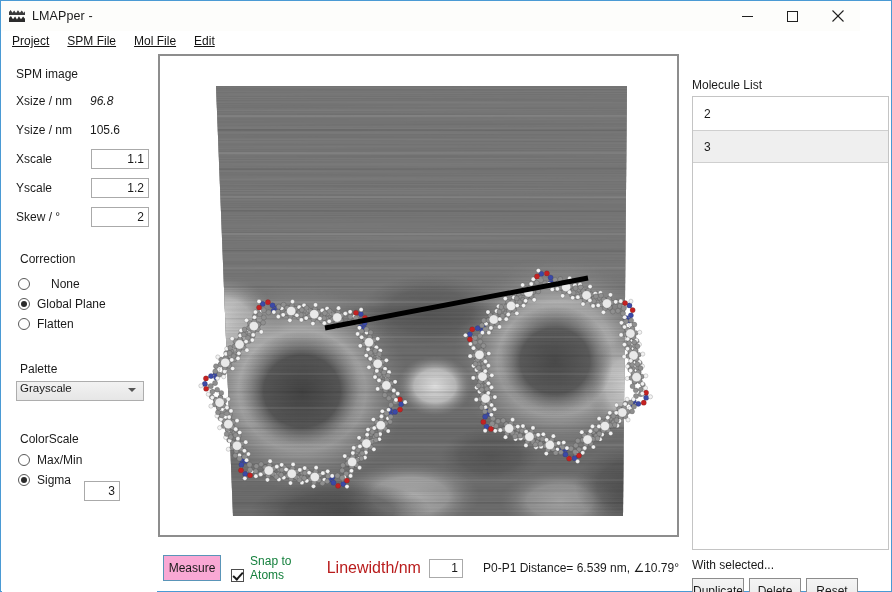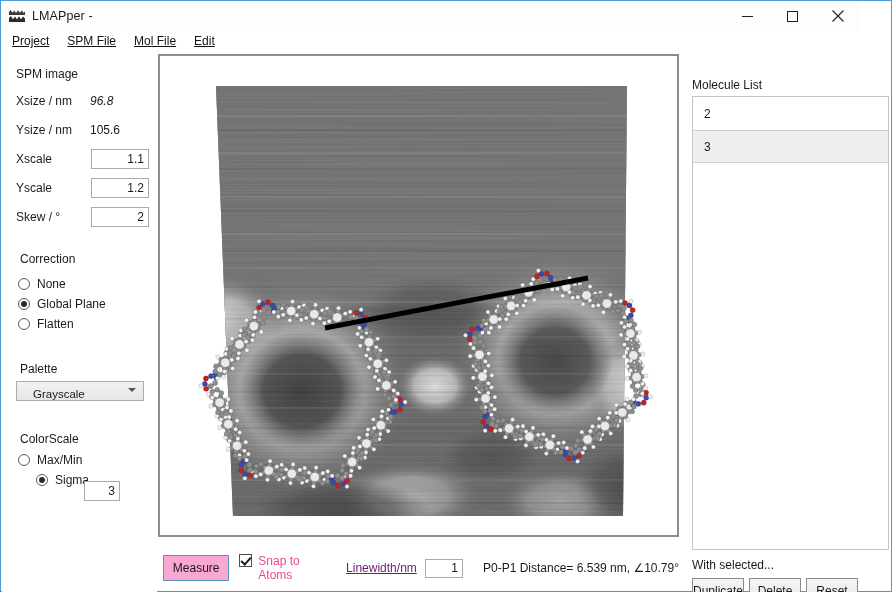--- a/index.html
+++ b/index.html
@@ -101,22 +101,22 @@
   }
   .radio-row span { font-size: 12px; color: #1a1a1a; }
 
   #palette-select {
     position: absolute; left: 14px; top: 329px;
     width: 128px; height: 20px;
     background: linear-gradient(#f2f2f2,#e6e6e6);
     border: 1px solid #adadad;
     box-sizing: border-box;
     font-size: 11.5px; color: #1a1a1a;
-    display: flex; align-items: flex-end;
-    padding-left: 16px;
+    display: flex; align-items: flex-start;
+    padding-left: 3px;
   }
   #palette-select .arrow {
     position: absolute; right: 7px; top: 6px;
     width: 0; height: 0;
     border-left: 4px solid transparent;
     border-right: 4px solid transparent;
     border-top: 4px solid #555;
   }
   #reset-view {
     position: absolute; left: 6px; top: 509px;
@@ -153,37 +153,37 @@
   #measure-btn {
     width: 74px; height: 26px;
     background: #f9a8d4;
     border: 1px solid #5a95b8;
     box-sizing: border-box;
     display: flex; align-items: center; justify-content: center;
     font-size: 12px; color: #1a1a1a;
     margin-left: 5px;
   }
   #snap-wrap {
-    display: flex; align-items: flex-start; margin-left: 10px;
-    font-size: 12px; color: #ec4899;
+    display: flex; align-items: flex-end; margin-left: 10px;
+    font-size: 12px; color: #15803d;
   }
   .cbox {
     width: 13px; height: 13px;
     border: 1px solid #4d4d4d; background: #ffffff;
     box-sizing: border-box; position: relative; margin-right: 6px; flex: none;
   }
   .cbox.on::after {
     content: "";
     position: absolute; left: 3px; top: 0px;
     width: 4px; height: 8px;
     border: solid #1a1a1a;
     border-width: 0 2px 2px 0;
     transform: rotate(42deg);
   }
-  #lw-label { margin-left: 20px; font-size: 12px; color: #701a75; text-decoration: underline; }
+  #lw-label { margin-left: 20px; font-size: 16px; color: #b91c1c; }
   #lw-box {
     margin-left: 8px;
     width: 42px; height: 19px;
     border: 1px solid #aaaaaa; background: #ffffff;
     box-sizing: border-box;
     font-size: 12px; color: #1a1a1a; text-align: right;
     line-height: 17px; padding-right: 4px;
   }
   #dist-text { margin-left: 20px; font-size: 12px; color: #1a1a1a; white-space: nowrap; }
 
@@ -277,21 +277,21 @@
     <div class="tbox" style="left:89px; top:97px;">1.1</div>
 
     <div class="lbl" style="left:14px; top:129px;">Yscale</div>
     <div class="tbox" style="left:89px; top:126px;">1.2</div>
 
     <div class="lbl" style="left:14px; top:158px;text-align:right;">Skew / °</div>
     <div class="tbox" style="left:89px; top:155px;">2</div>
 
     <div class="grp-title" style="left:18px; top:200px;">Correction</div>
 
-    <div class="radio-row" style="left:16px; top:225px;">
+    <div class="radio-row" style="left:16px; top:225px;gap:14px;">
       <span class="radio"></span>
       <span>None</span>
     </div>
     <div class="radio-row" style="left:16px; top:245px;">
       <span class="radio on"></span>
       <span>Global Plane</span>
     </div>
     <div class="radio-row" style="left:16px; top:265px;">
       <span class="radio"></span>
       <span>Flatten</span>
@@ -301,21 +301,21 @@
     <div id="palette-select">
       <span>Grayscale</span>
       <span class="arrow"></span>
     </div>
 
     <div class="grp-title" style="left:18px; top:380px;">ColorScale</div>
     <div class="radio-row" style="left:16px; top:401px;">
       <span class="radio"></span>
       <span>Max/Min</span>
     </div>
-    <div class="radio-row" style="left:34px; top:421px;">
+    <div class="radio-row" style="left:16px; top:421px;">
       <span class="radio on"></span>
       <span>Sigma</span>
     </div>
     <div class="tbox" style="left:82px; top:429px; width:36px;">3</div>
 
   </div>
 
   <div id="canvas-wrap">
     <svg id="spm-svg" width="517" height="479" viewBox="0 0 517 479">
       <defs>

